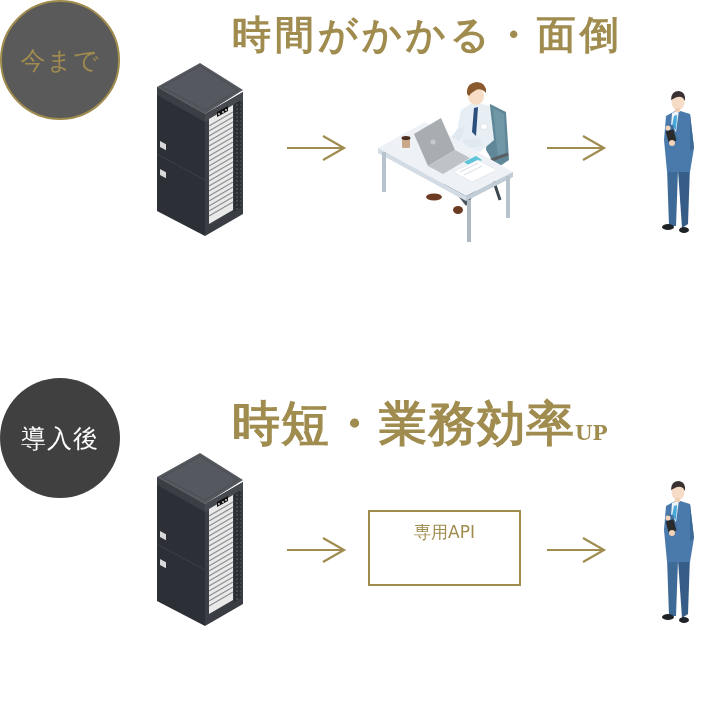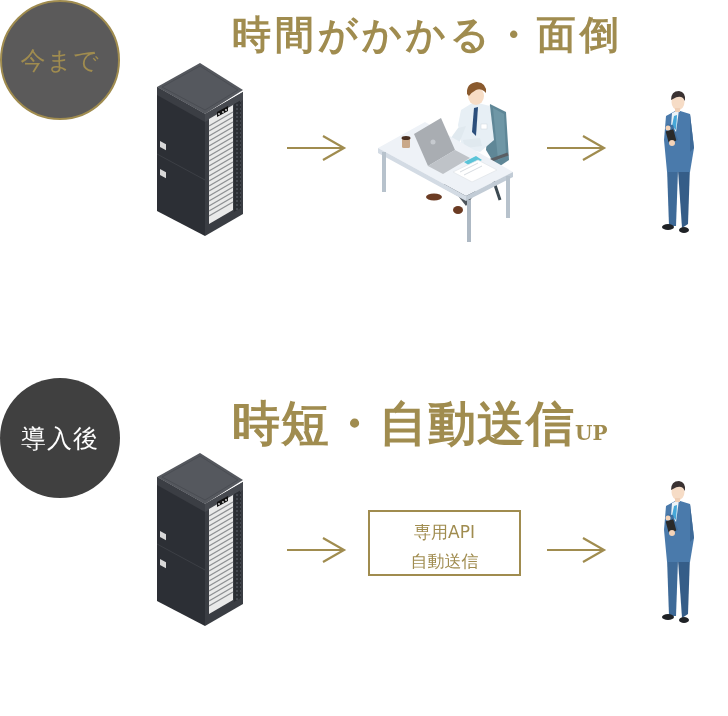--- a/index.html
+++ b/index.html
@@ -5,39 +5,38 @@
   html, body { margin:0; padding:0; background:#ffffff; }
   body { width:728px; height:716px; position:relative; overflow:hidden; font-family:"DejaVu Serif", serif; }
   .badge { position:absolute; left:0; width:120px; height:120px; border-radius:50%; box-sizing:border-box; display:flex; align-items:center; justify-content:center; font-family:"DejaVu Serif", serif; font-size:25px; letter-spacing:1px; }
   .badge-before { top:0; background:#5b5a5a; border:2px solid #a08c4f; color:#a08c4f; }
   .badge-after { top:378px; background:#404040; color:#ffffff; }
   .title { position:absolute; color:#a08c4f; font-family:"DejaVu Serif", serif; font-weight:bold; white-space:nowrap; }
   .title-before { top:8px; left:232px; font-size:39px; letter-spacing:4px; }
   .title-after { top:392px; left:232px; font-size:48px; letter-spacing:1px; }
   .title-after .sub { font-size:20px; letter-spacing:0; }
   .art { position:absolute; left:0; top:0; }
-  .api-box { position:absolute; left:368px; top:510px; width:153px; height:66px; box-sizing:border-box; border:2px solid #a08c4f; color:#a08c4f; font-family:"DejaVu Sans", sans-serif; font-size:17px; line-height:29px; text-align:center; padding-top:6px; }
+  .api-box { position:absolute; left:368px; top:510px; width:153px; height:76px; box-sizing:border-box; border:2px solid #a08c4f; color:#a08c4f; font-family:"DejaVu Sans", sans-serif; font-size:17px; line-height:29px; text-align:center; padding-top:6px; }
   .api-box div { display:block; }
 </style>
 </head>
 <body>
 
 <div class="badge badge-before">
   <span>今まで</span>
 </div>
 <div class="title title-before">時間がかかる・面倒</div>
 
 <div class="badge badge-after">
   <span>導入後</span>
 </div>
-<div class="title title-after"><span>時短・自動送信</span><span class="sub">UP</span></div>
+<div class="title title-after"><span>時短・業務効率</span><span class="sub">UP</span></div>
 
 <div class="api-box">
   <div>専用API</div>
-  <div>自動送信</div>
 </div>
 
 <svg class="art" width="728" height="716" viewBox="0 0 728 716" xmlns="http://www.w3.org/2000/svg">
   <defs>
     <pattern id="vent" width="4" height="4" patternUnits="userSpaceOnUse">
       <rect width="4" height="4" fill="#2b2e33"></rect>
       <rect width="2" height="2" fill="#44484f"></rect>
     </pattern>
     <g id="rack">
 

